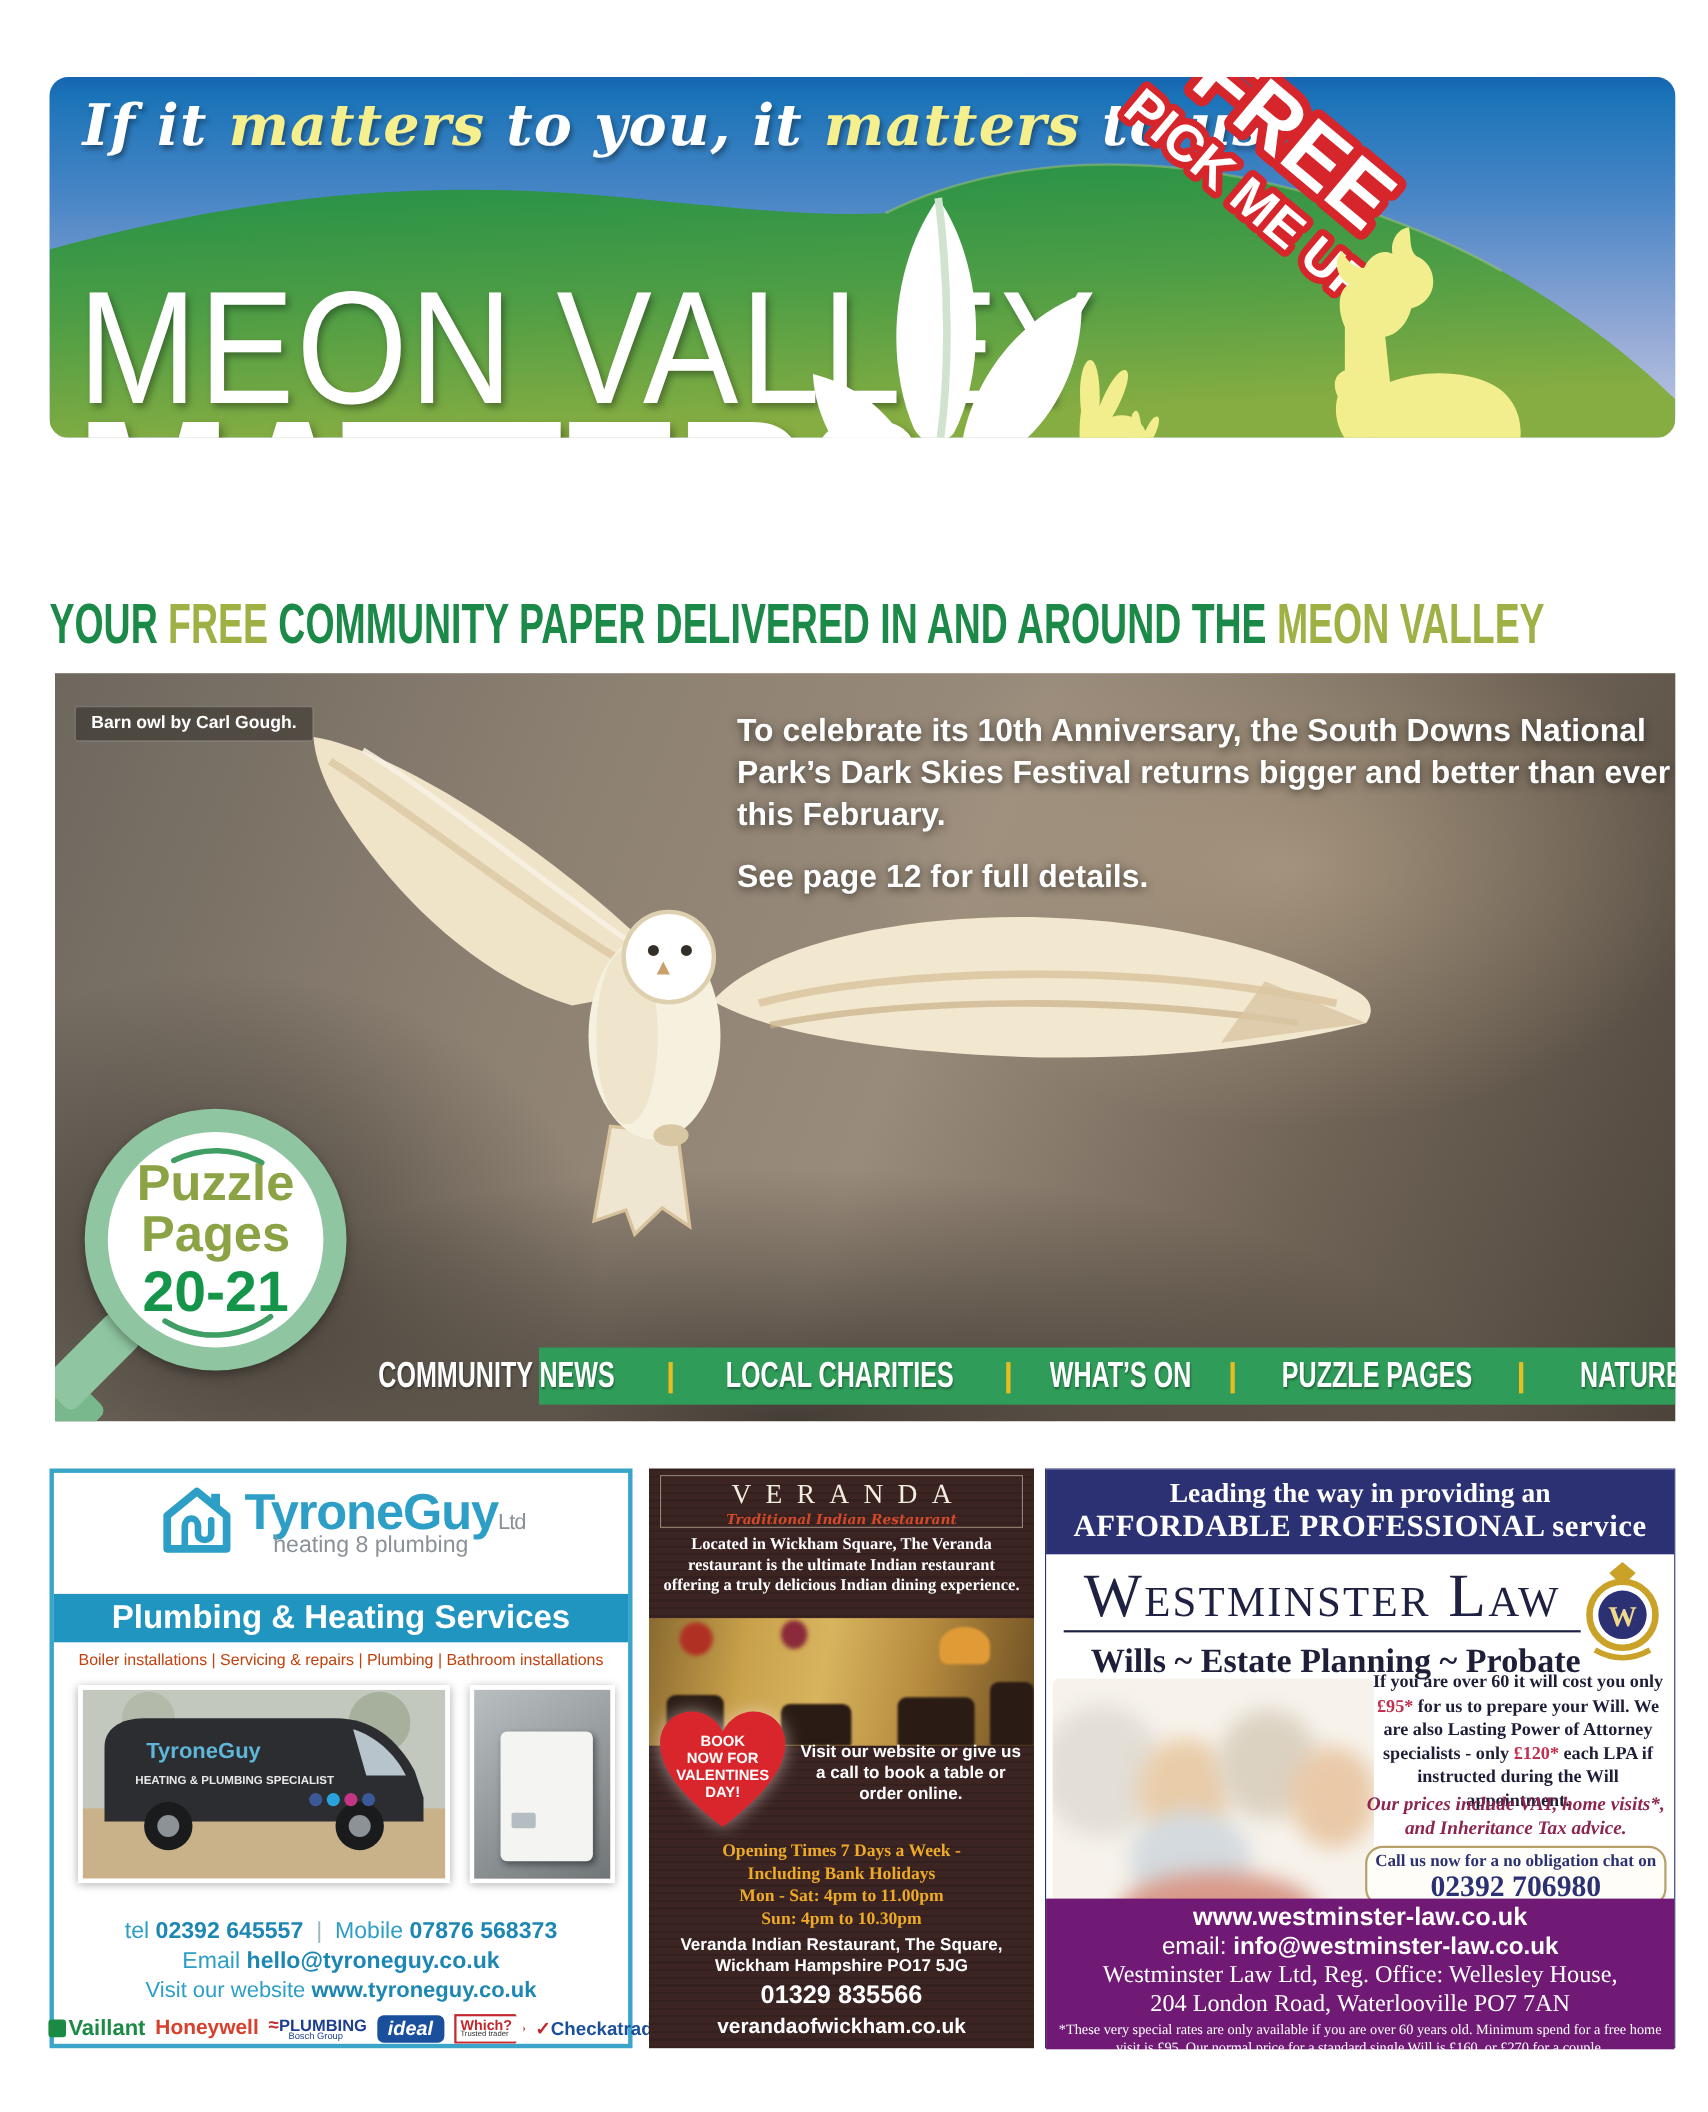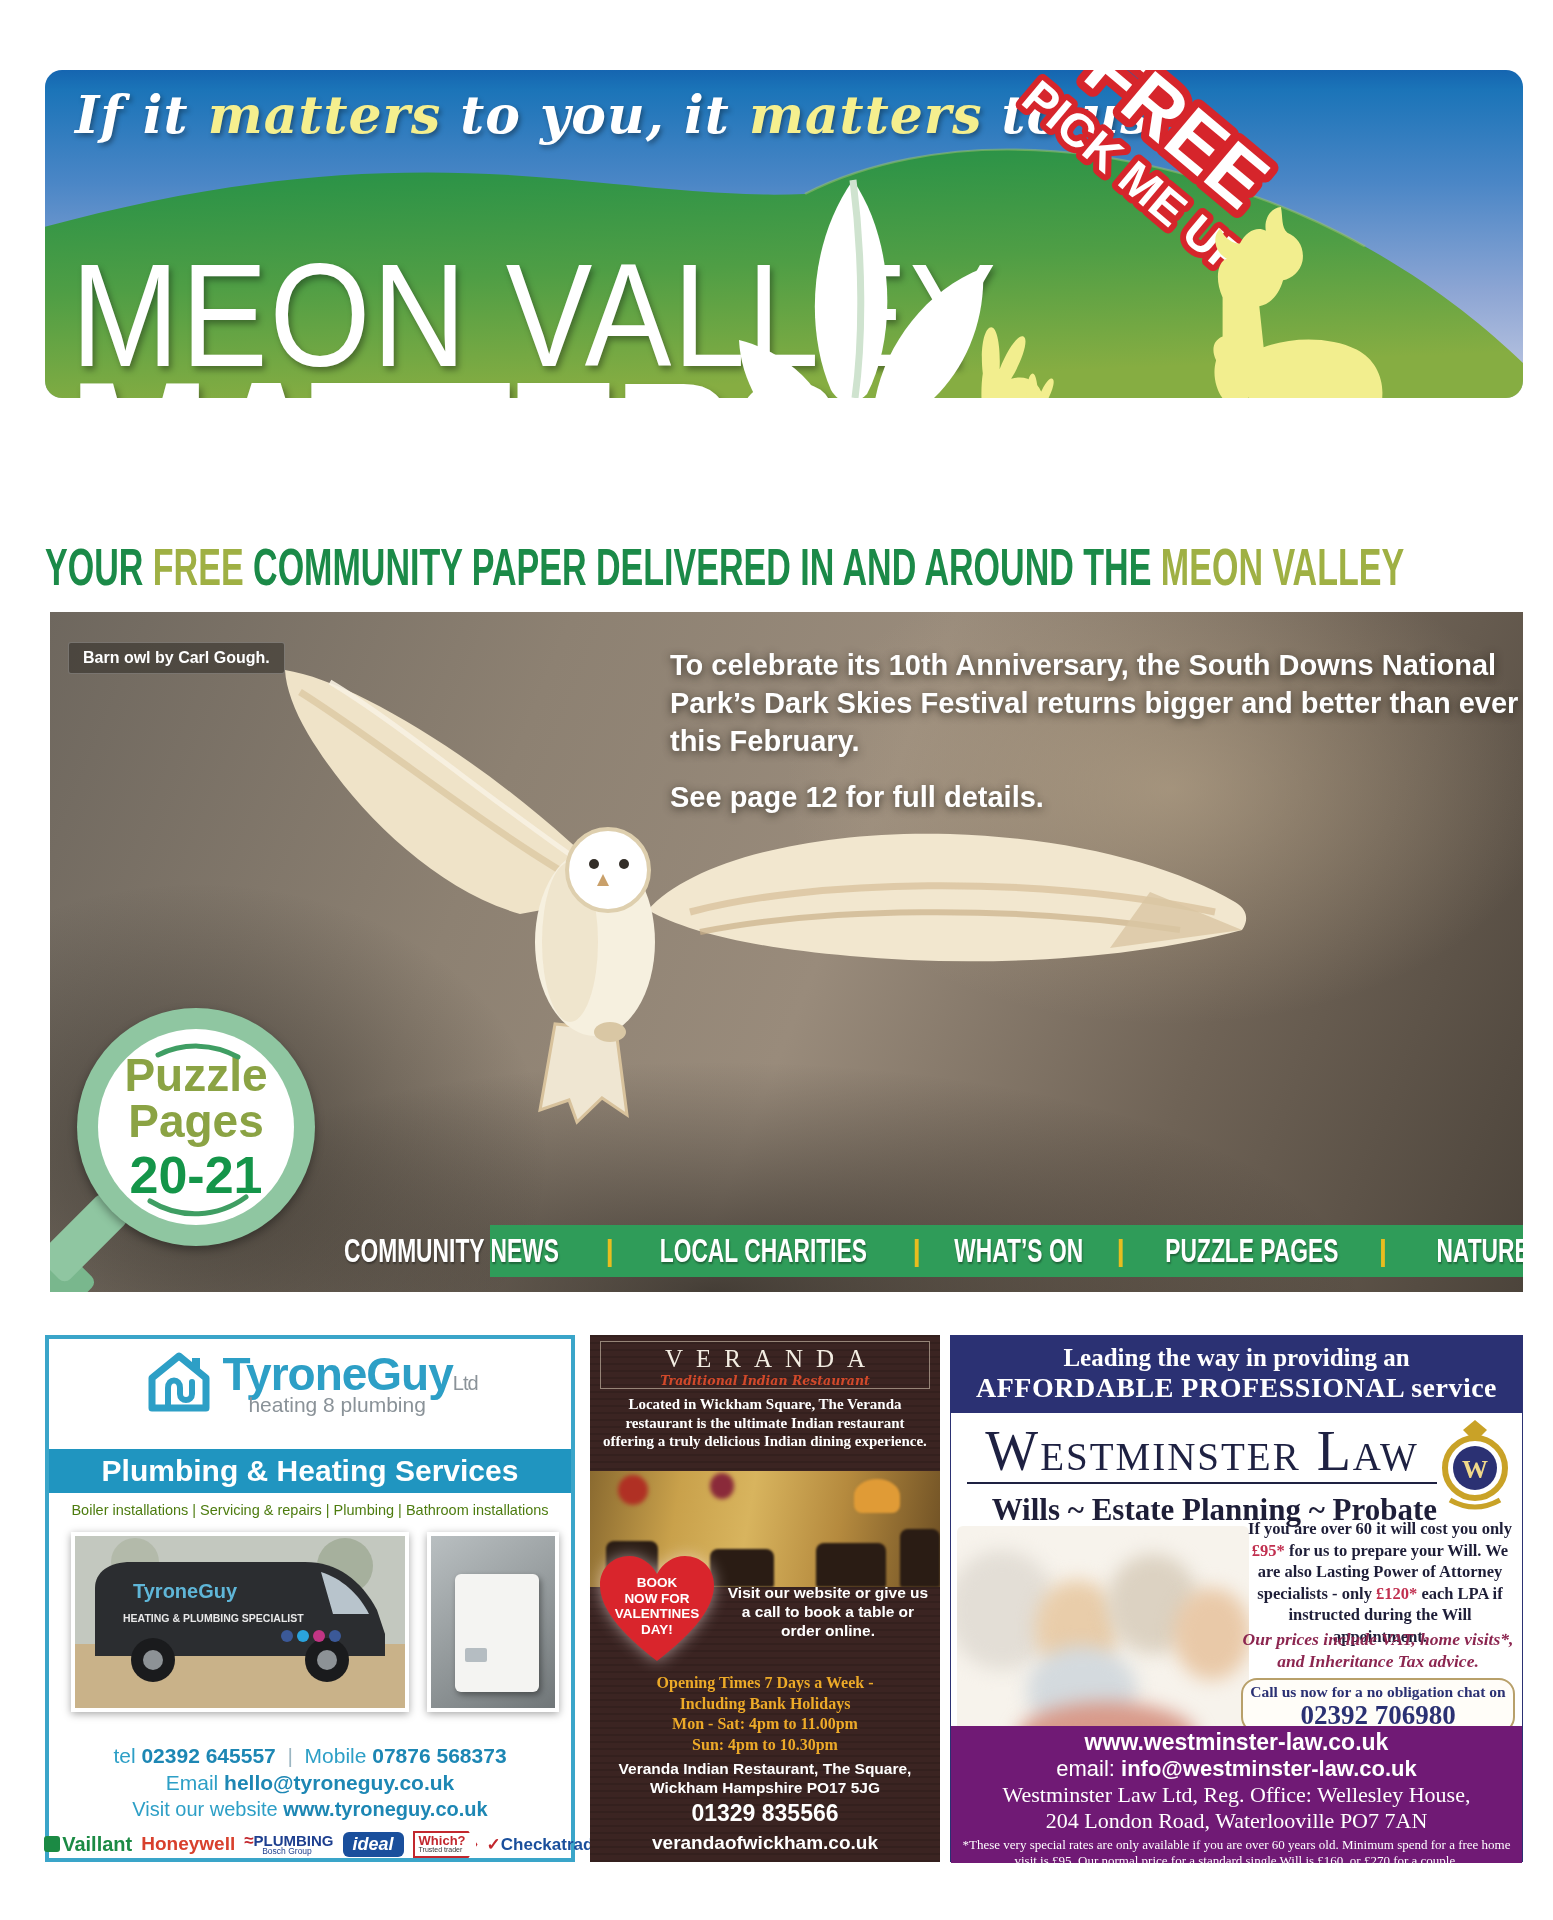--- a/index.html
+++ b/index.html
@@ -66,21 +66,21 @@
 
   
   .ad-tg { left:45px; width:530px; height:527px; background:#ffffff; border:4px solid #3aa5c9; }
   .tg-logo-row { position:absolute; left:0; top:8px; width:100%; display:flex; justify-content:center; align-items:center; gap:6px; }
   .tg-logo-text { text-align:left; }
   .tg-name { font-size:46px; font-weight:700; color:#2d9fc6; letter-spacing:-1px; }
   .tg-name .ltd { font-size:20px; color:#8a9298; font-weight:400; }
   .tg-sub { font-size:21px; color:#8a9298; margin-top:-8px; margin-left:26px; }
   .tg-bar { position:absolute; left:0; top:110px; width:100%; height:44px; background:#2095c0;
     color:#ffffff; font-size:30px; font-weight:700; text-align:center; line-height:44px; }
-  .tg-services { position:absolute; left:0; top:163px; width:100%; text-align:center; font-size:14.5px; color:#4d7c0f; }
+  .tg-services { position:absolute; left:0; top:163px; width:100%; text-align:center; font-size:14.5px; color:#c2410c; }
   .tg-photo { position:absolute; border:4px solid #ffffff; box-shadow:0 2px 8px rgba(0,0,0,.35); overflow:hidden; }
   .tg-photo.van { left:22px; top:193px; width:338px; height:180px; }
   .tg-photo.boiler { left:378px; top:193px; width:132px; height:180px;
     background:linear-gradient(145deg,#b9bfc1,#8e9496 60%,#707678); }
   .boiler-unit { position:absolute; left:24px; top:38px; width:84px; height:118px; background:#f4f4f2;
     border-radius:6px; box-shadow:2px 3px 6px rgba(0,0,0,.4); }
   .boiler-panel { position:absolute; left:10px; top:74px; width:22px; height:14px; background:#b5bdc2; border-radius:2px; }
   .tg-contact { position:absolute; left:0; width:100%; text-align:center; color:#2d9fc6; }
   .tg-tel { top:405px; font-size:21px; }
   .tg-email { top:432px; font-size:21px; }

